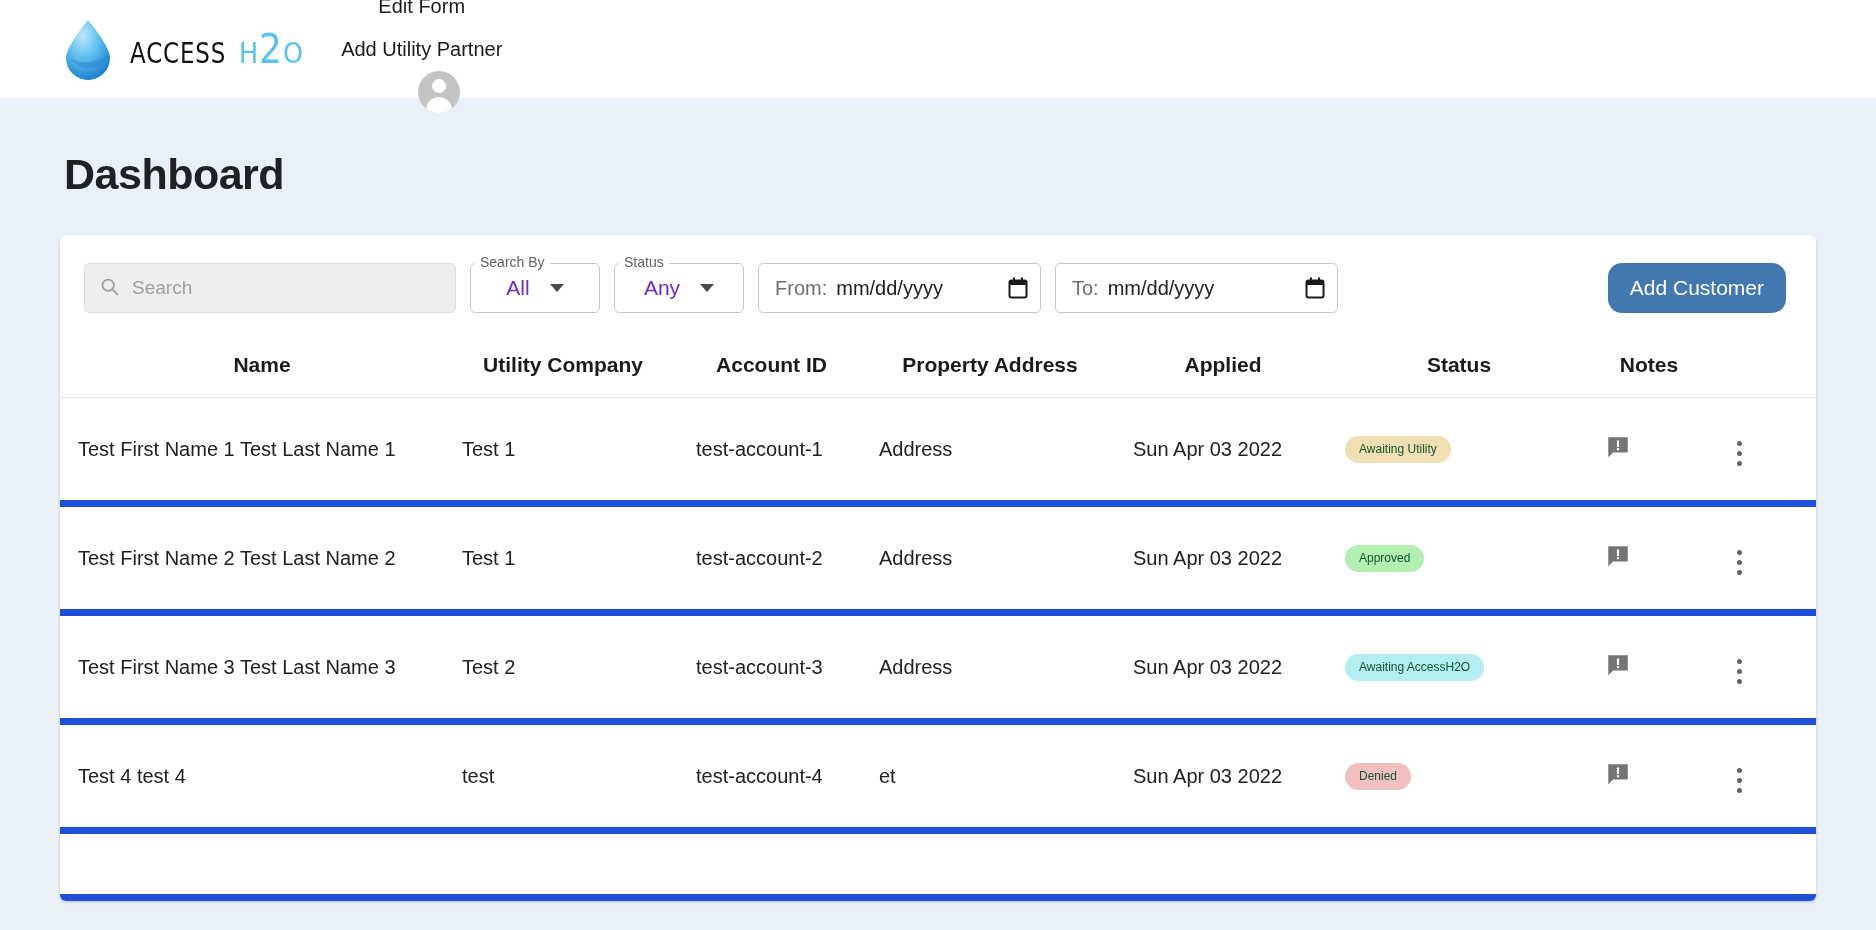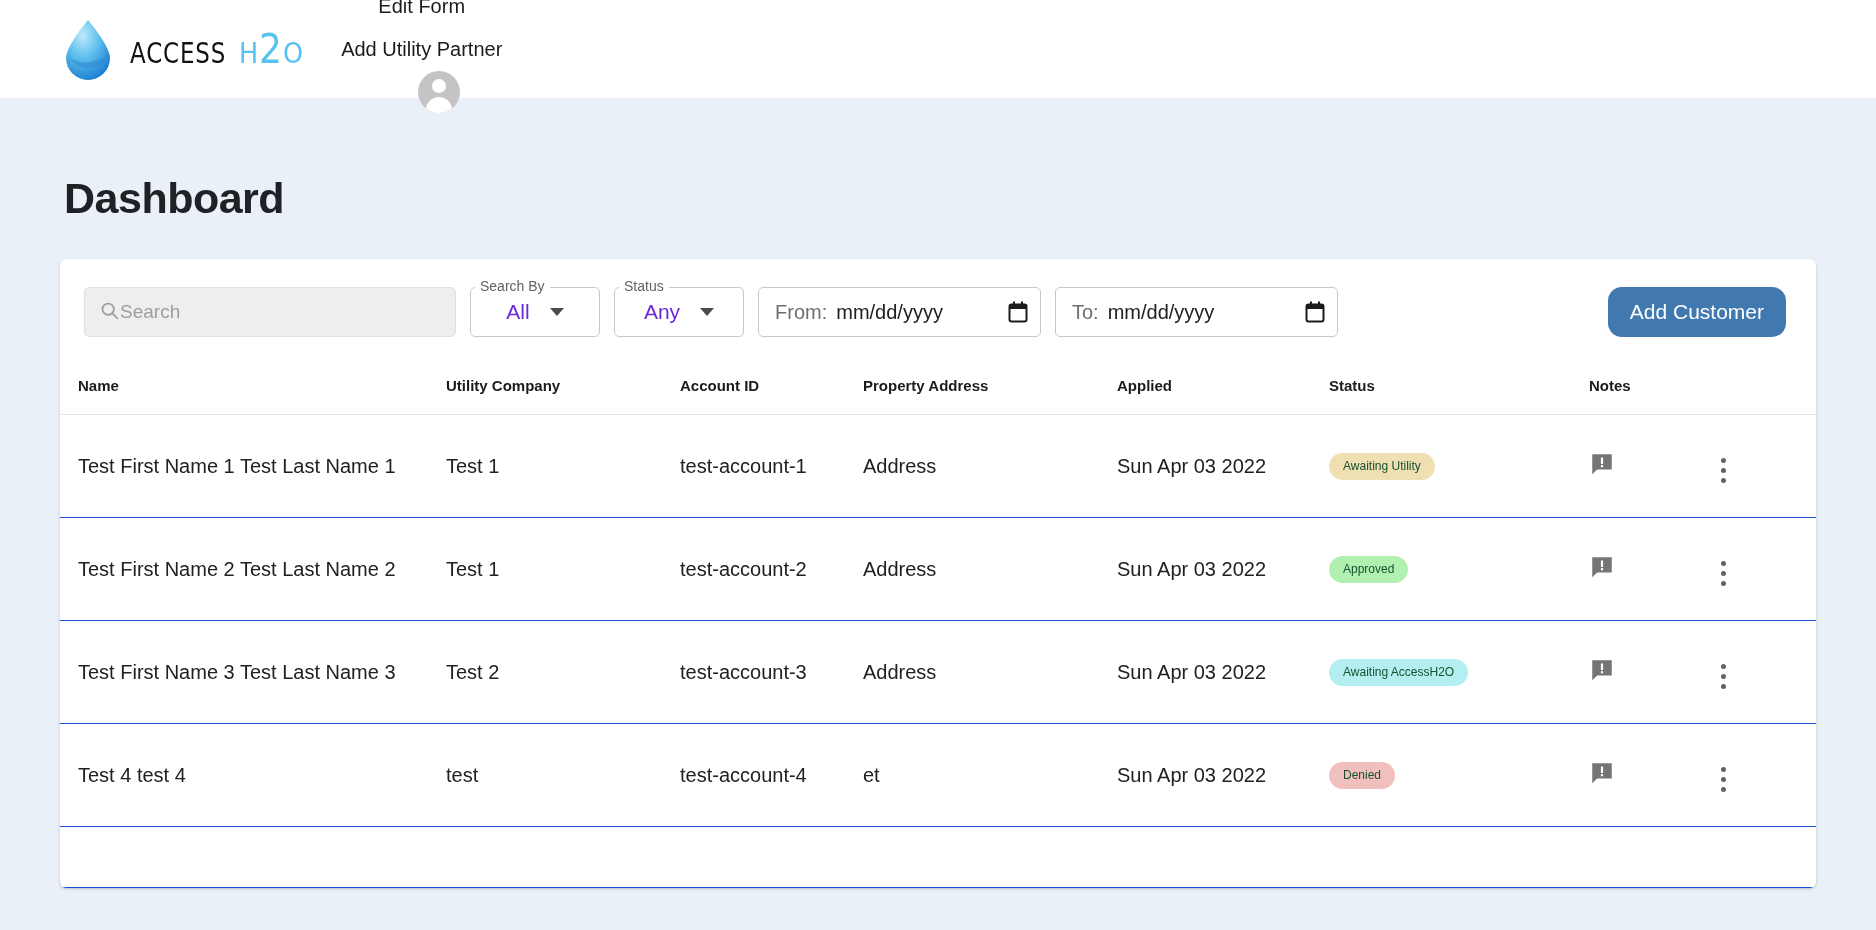--- a/index.html
+++ b/index.html
@@ -76,21 +76,21 @@
     position: absolute; left: 50%; top: 26px;
     width: 26px; height: 20px; border-radius: 13px 13px 0 0;
     background: #ffffff; transform: translateX(-50%);
   }
 
   
   .page { padding: 0 60px; }
   .page-title {
     font-size: 43px;
     font-weight: bold;
-    margin: 76px 0 36px 4px;
+    margin: 52px 0 36px 4px;
     letter-spacing: -0.5px;
   }
 
   
   .card {
     background: #ffffff;
     border-radius: 6px;
     box-shadow: 0 1px 3px rgba(0,0,0,0.14), 0 1px 2px rgba(0,0,0,0.08);
     overflow: hidden;
   }
@@ -104,20 +104,21 @@
   }
   .search-box {
     width: 372px;
     height: 50px;
     background: #eeeeee;
     border: 1px solid #e0e0e0;
     border-radius: 5px;
     display: flex;
     align-items: center;
     padding: 0 14px;
+    gap: 12px;
     cursor: text;
   }
   .search-box .ph {
     color: #9e9e9e;
     font-size: 19px;
   }
   .outlined {
     position: relative;
     height: 50px;
     border: 1px solid #c8c8c8;
@@ -165,32 +166,32 @@
     font-family: inherit;
     height: 50px;
     padding: 0 22px;
     cursor: pointer;
     white-space: nowrap;
   }
 
   
   table { width: 100%; border-collapse: collapse; table-layout: fixed; }
   th {
-    text-align: left;
-    font-size: 15px;
+    text-align: center;
+    font-size: 21px;
     font-weight: bold;
     color: #1b1b1d;
     padding: 16px 0 20px 0;
     border-bottom: 1px solid #e4e4e4;
   }
   td {
     font-size: 20px;
     color: #202124;
-    padding: 30px 0;
-    border-bottom: 1px solid #1d4ed8;
+    padding: 30px 16px;
+    border-bottom: 7px solid #1d4ed8;
     vertical-align: middle;
   }
   .c-name    { width: 386px; padding-left: 18px; }
   .c-utility { width: 234px; }
   .c-account { width: 183px; }
   .c-address { width: 254px; }
   .c-applied { width: 212px; }
   .c-status  { width: 260px; }
   .c-notes   { width: 120px; }
   .c-menu    { width: 130px; }

